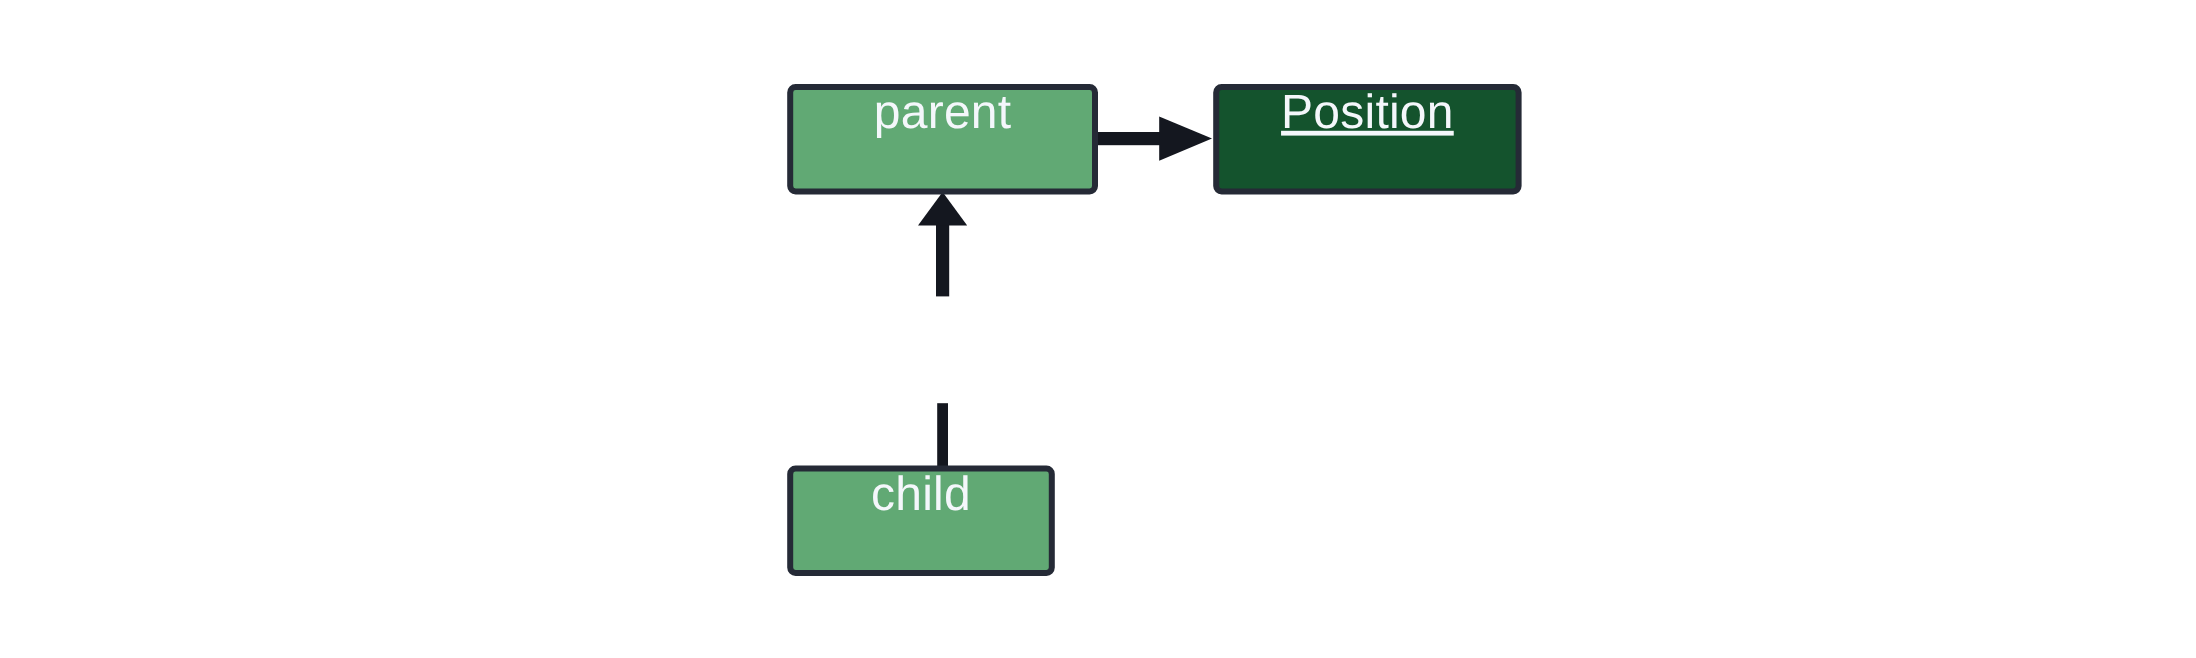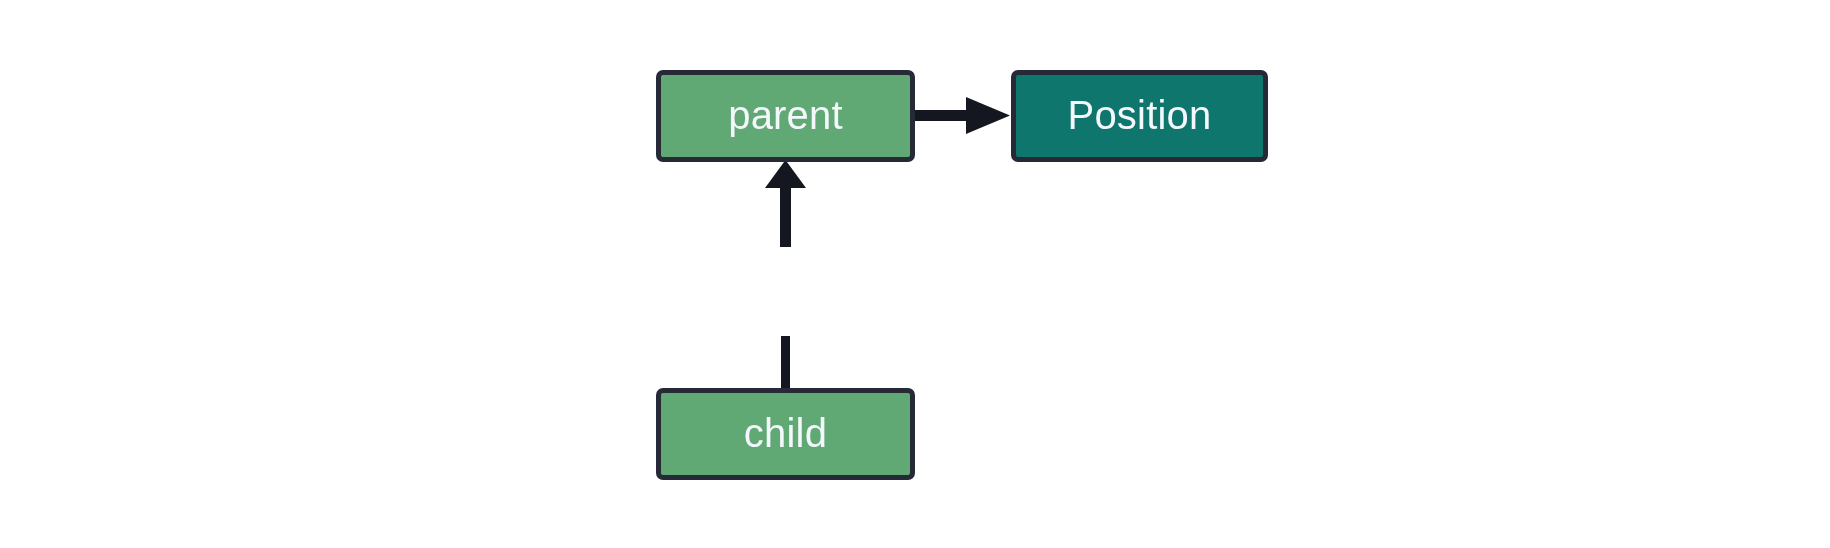--- a/index.html
+++ b/index.html
@@ -23,39 +23,40 @@
     top: 0;
     width: 1830px;
     height: 548px;
   }
   .node {
     position: absolute;
     box-sizing: border-box;
     border: 5px solid #252a36;
     border-radius: 7px;
     display: flex;
-    align-items: center;
+    align-items: flex-start;
     justify-content: center;
     color: #f4f7fb;
     font-size: 40px;
     font-family: "Liberation Sans", sans-serif;
     font-weight: 400;
     letter-spacing: 0.2px;
     line-height: 1;
     user-select: none;
   }
   .node-label {
     display: block;
     transform: translateY(-1px);
   }
   .node-entity {
     background: #61a974;
   }
   .node-component {
-    background: #0f766e;
+    background: #14532d;
+    text-decoration: underline;
   }
   #node-parent {
     left: 656px;
     top: 70px;
     width: 259px;
     height: 92px;
   }
   #node-position {
     left: 1011px;
     top: 70px;
@@ -64,21 +65,21 @@
   }
   #node-childof {
     left: 656px;
     top: 245px;
     width: 259px;
     height: 92px;
   }
   #node-child {
     left: 656px;
     top: 388px;
-    width: 259px;
+    width: 223px;
     height: 92px;
   }
 </style>
 </head>
 <body>
 
 <div id="canvas">
 
   <svg id="diagram-svg" viewBox="0 0 1830 548" xmlns="http://www.w3.org/2000/svg">
 

